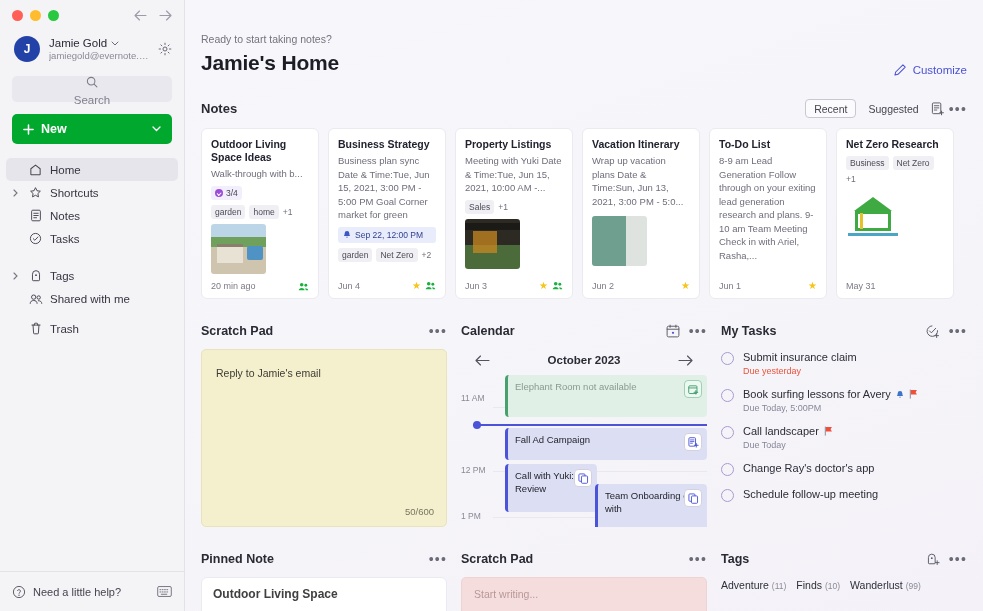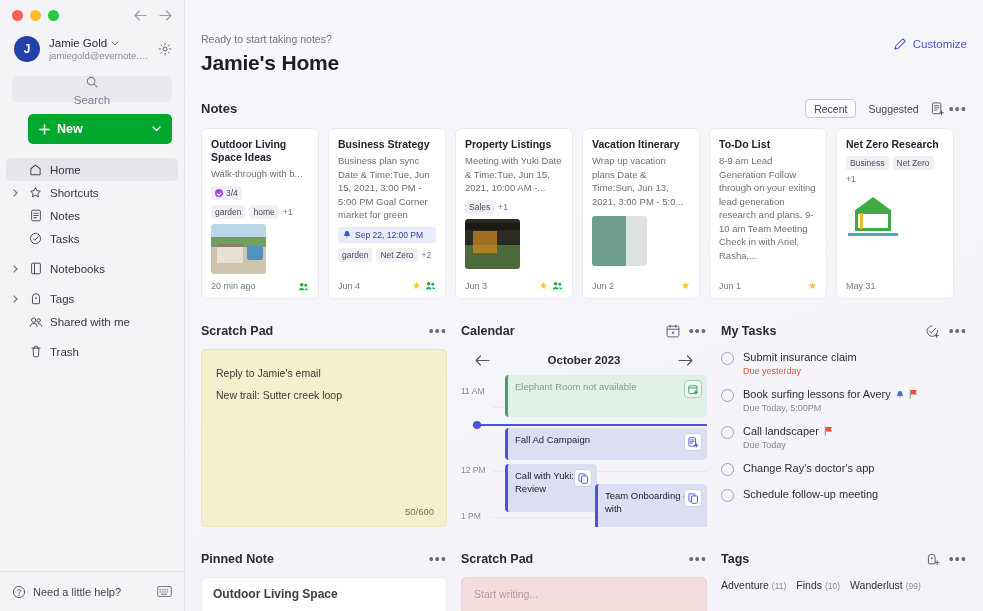--- a/index.html
+++ b/index.html
@@ -44,21 +44,21 @@
 
   .search {
     margin: 4px 12px 0 12px; height: 26px;
     background: #e9e8ee; border-radius: 5px;
     display: flex; align-items: center; padding: 0 8px; gap: 6px; flex-direction: column;
   }
   .search-ph { font-size: 11.5px; color: #81808e; flex: 1; }
   .search-kbd { font-size: 10.5px; color: #81808e; }
 
   .newbtn {
-    margin: 12px 12px 0 28px; height: 30px;
+    margin: 12px 12px 0 12px; height: 30px;
     background: #00a82d; border-radius: 5px;
     display: flex; align-items: center; padding: 0 11px; gap: 7px;
     color: #fff; font-size: 12.5px; font-weight: bold;
     cursor: pointer;
   }
   .newbtn .caret { margin-left: auto; }
 
   .navlist { margin-top: 14px; padding: 0 6px; }
   .navitem {
     height: 23px; display: flex; align-items: center;
@@ -82,21 +82,21 @@
   
   .main {
     flex: 1; height: 611px; overflow: hidden;
     background: linear-gradient(160deg,#f7f6fa 0%, #f6f5f9 45%, #f4f2f8 100%);
     padding: 1px 16px;
     position: relative;
   }
   .subtitle { font-size: 10.5px; color: #74737f; padding-top: 32px; }
   .pagetitle { font-size: 21px; font-weight: bold; color: #1d1d26; margin-top: 6px; letter-spacing: -0.2px; }
   .customize {
-    position: absolute; right: 16px; top: 37px;
+    position: absolute; right: 16px; top: 63px;
     display: flex; align-items: center; gap: 6px;
     color: #4a52d6; font-size: 11.5px; cursor: pointer;
   }
 
   .sec-head { display: flex; align-items: center; margin-top: 24px; }
   .sec-title { font-size: 13px; font-weight: bold; color: #2a2a35; }
   .sec-ctrls { margin-left: auto; display: flex; align-items: center; gap: 4px; }
   .pill {
     font-size: 10.5px; color: #45454f; padding: 2.5px 8px;
     border-radius: 4px; cursor: pointer;
@@ -333,34 +333,20 @@
           <svg width="13" height="13" viewBox="0 0 14 14">
               <circle cx="7" cy="7" r="5.5" stroke="#4a4954" stroke-width="1.05" fill="none"></circle>
               <path d="M4.6 7.2l1.7 1.7 3.3-3.5" stroke="#4a4954" stroke-width="1.05" fill="none" stroke-linecap="round" stroke-linejoin="round"></path>
             </svg>
         </span>
         <span>Tasks</span>
       </div>
 
       <div class="navgap"></div>
 
-      <div class="navitem">
-        <span class="chev">
-          <svg width="5" height="8" viewBox="0 0 5 8">
-              <path d="M1 1l3 3-3 3" stroke="#76757f" stroke-width="1.1" fill="none" stroke-linecap="round"></path>
-            </svg>
-        </span>
-        <span class="nicon">
-          <svg width="12" height="13" viewBox="0 0 12 14">
-              <rect x="1.3" y="1.3" width="9.4" height="11.4" rx="1.2" stroke="#4a4954" stroke-width="1.05" fill="none"></rect>
-              <path d="M4.4 1.3v11.4" stroke="#4a4954" stroke-width="1.05"></path>
-            </svg>
-        </span>
-        <span>Notebooks</span>
-      </div>
 
       <div class="navgap"></div>
 
       <div class="navitem">
         <span class="chev">
           <svg width="5" height="8" viewBox="0 0 5 8">
               <path d="M1 1l3 3-3 3" stroke="#76757f" stroke-width="1.1" fill="none" stroke-linecap="round"></path>
             </svg>
         </span>
         <span class="nicon">
@@ -580,21 +566,20 @@
 
       <div class="wcol">
         <div class="whead">
           <div class="wtitle">Scratch Pad</div>
           <div class="wctrls">
             <span class="dots">•••</span>
           </div>
         </div>
         <div class="scratch">
           <div class="scratch-line">Reply to Jamie's email</div>
-          <div class="scratch-line">New trail: Sutter creek loop</div>
           <div class="scratch-count">50/600</div>
         </div>
       </div>
 
       <div class="wcol">
         <div class="whead">
           <div class="wtitle">Calendar</div>
           <div class="wctrls">
             <span>
               <svg width="14" height="14" viewBox="0 0 15 15">
@@ -616,21 +601,21 @@
             </span>
             <span class="calmonth">October 2023</span>
             <span class="calnext">
               <svg width="15" height="11" viewBox="0 0 15 11">
                   <path d="M9.5 1L14 5.5L9.5 10M14 5.5H1" stroke="#54535f" stroke-width="1.15" fill="none" stroke-linecap="round" stroke-linejoin="round"></path>
                 </svg>
             </span>
           </div>
 
           <div class="calgrid">
-            <div class="timelbl" style="top:7px">11 AM</div>
+            <div class="timelbl" style="top:14px">11 AM</div>
             <div class="timelbl" style="top:86px">12 PM</div>
             <div class="timelbl" style="top:132px">1 PM</div>
 
             <div class="hline" style="top:28px"></div>
             <div class="hline" style="top:92px"></div>
             <div class="hline" style="top:138px"></div>
 
             <div class="ev ev-green" style="left:44px; right:0; top:-4px; height:42px;">
               <span>Elephant Room not available</span>
               <span class="ev-btn greenb">

